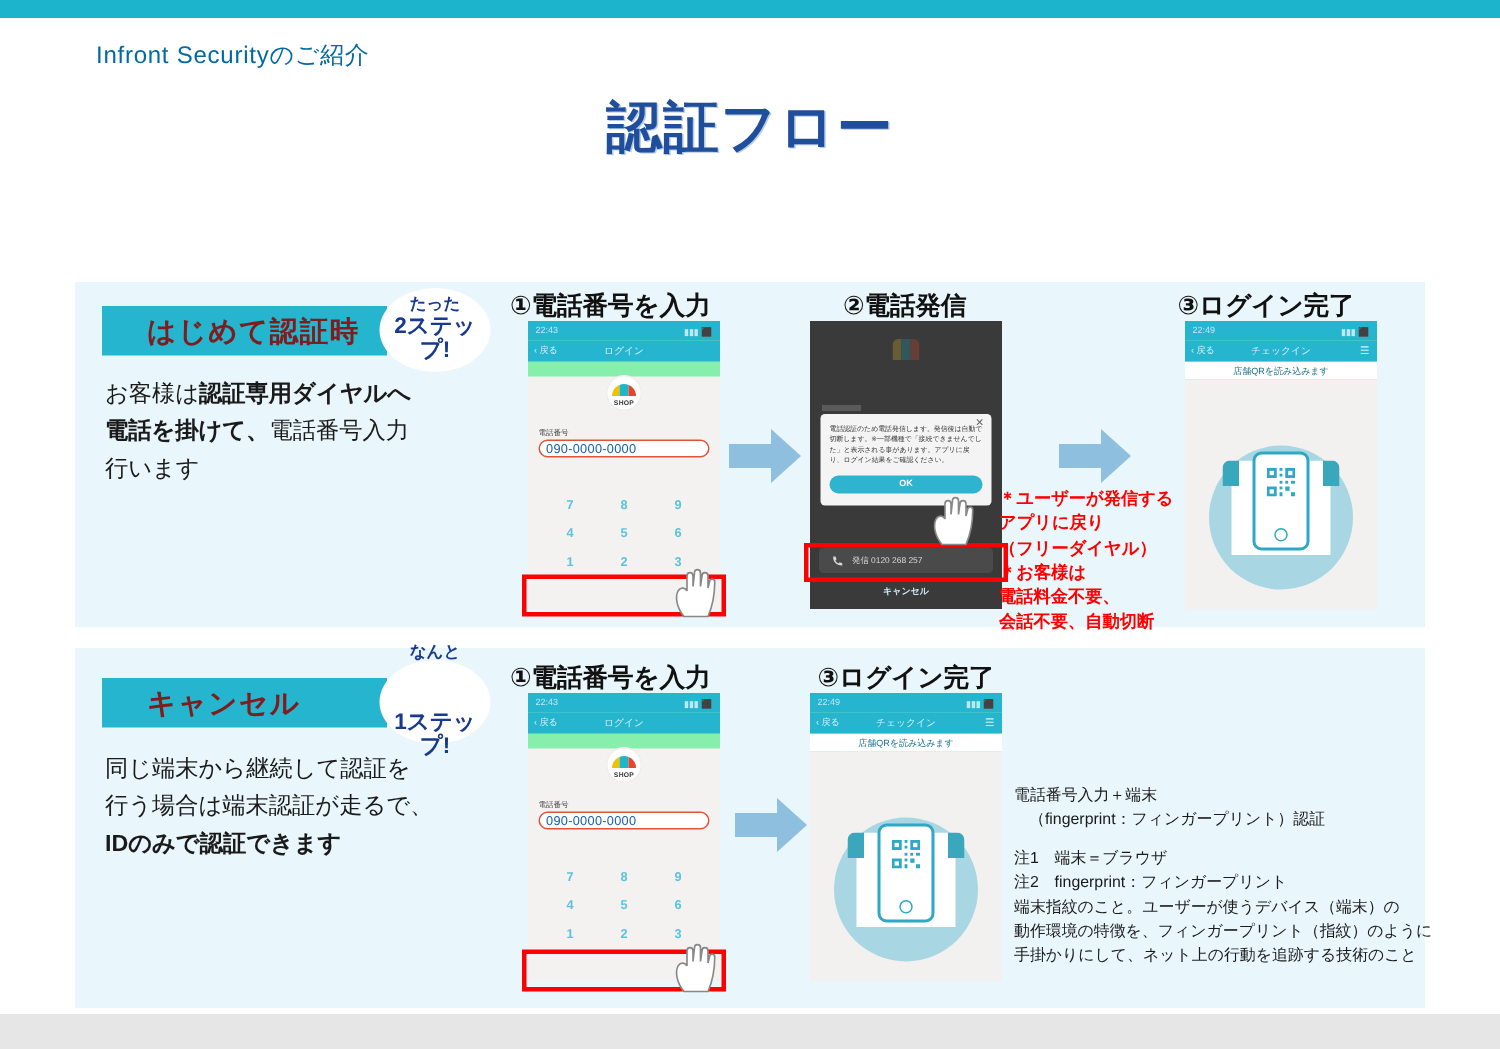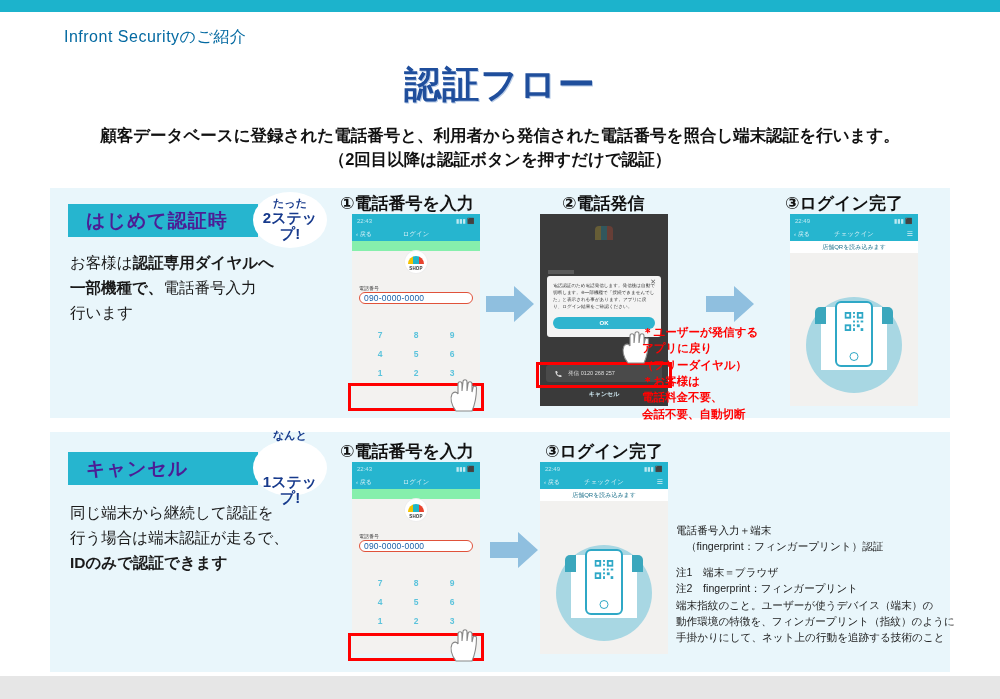--- a/index.html
+++ b/index.html
@@ -30,22 +30,22 @@
   }
 
   
   .panel{position:absolute;background:#e9f6fb;}
   .panel-1{left:50px;top:188px;width:900px;height:230px;}
   .panel-2{left:50px;top:432px;width:900px;height:240px;}
 
   
   .banner{
     position:absolute;height:33px;background:#26b5cf;
-    display:flex;align-items:center;padding-left:18px;box-sizing:border-box;
-    color:#4c1d95;font-size:19px;font-weight:bold;letter-spacing:1px;
+    display:flex;align-items:center;padding-left:30px;box-sizing:border-box;
+    color:#7f1d1d;font-size:19px;font-weight:bold;letter-spacing:1px;
   }
   .b1{left:68px;top:204px;width:190px;}
   .b2{left:68px;top:452px;width:190px;}
 
   .badge{
     position:absolute;width:74px;height:56px;border-radius:50%;
     background:#ffffff;display:flex;flex-direction:column;
     align-items:center;justify-content:center;text-align:center;
     color:#173a8c;font-weight:bold;line-height:1.05;
   }
@@ -145,55 +145,51 @@
           color:#cfe9f2;font-size:6px;font-weight:bold;}
 
   
   .hand{position:absolute;width:30px;height:34px;pointer-events:none;}
 
   
   .arrow{position:absolute;}
 
   
   .red-note{
-    position:absolute;left:642px;top:325px;width:160px;
-    color:#ff0000;font-size:11.5px;font-weight:bold;line-height:1.42;font-family:Liberation Mono, monospace;
+    position:absolute;left:666px;top:325px;width:160px;
+    color:#ff0000;font-size:11.5px;font-weight:bold;line-height:1.42;
   }
   
   .notes{position:absolute;left:676px;top:522px;width:300px;font-size:10.6px;color:#1a1a1a;line-height:1.55;}
   .notes .gap{height:9px;}
 </style>
 </head>
 <body>
 
 <div class="page">
 
   <div class="topbar"></div>
   <div class="bottombar"></div>
 
   <div class="eyebrow">Infront Securityのご紹介</div>
   <div class="maintitle">認証フロー</div>
-  <div class="subtitle">
-    <div>顧客データベースに登録された電話番号と、利用者から発信された電話番号を照合し端末認証を行います。</div>
-    <div>（2回目以降は認証ボタンを押すだけで認証）</div>
-  </div>
 
   <div class="panel panel-1"></div>
 
   <div class="banner b1">
     <span>はじめて認証時</span>
   </div>
   <div class="badge bd1">
     <span class="small">たった</span>
     <span class="big">2ステップ!</span>
   </div>
 
   <div class="desc d1">
     <span>お客様は</span><b>認証専用ダイヤルへ</b><br>
-    <b>一部機種で、</b><span>電話番号入力</span><br>
+    <b>電話を掛けて、</b><span>電話番号入力</span><br>
     <span>行います</span>
   </div>
 
   <div class="step-cap" style="left:340px;top:192px;">①電話番号を入力</div>
   <div class="step-cap" style="left:562px;top:192px;">②電話発信</div>
   <div class="step-cap" style="left:785px;top:192px;">③ログイン完了</div>
 
   <div class="phone" style="left:352px;top:214px;width:128px;height:192px;">
     <div class="ph-status">
       <span>22:43</span>

